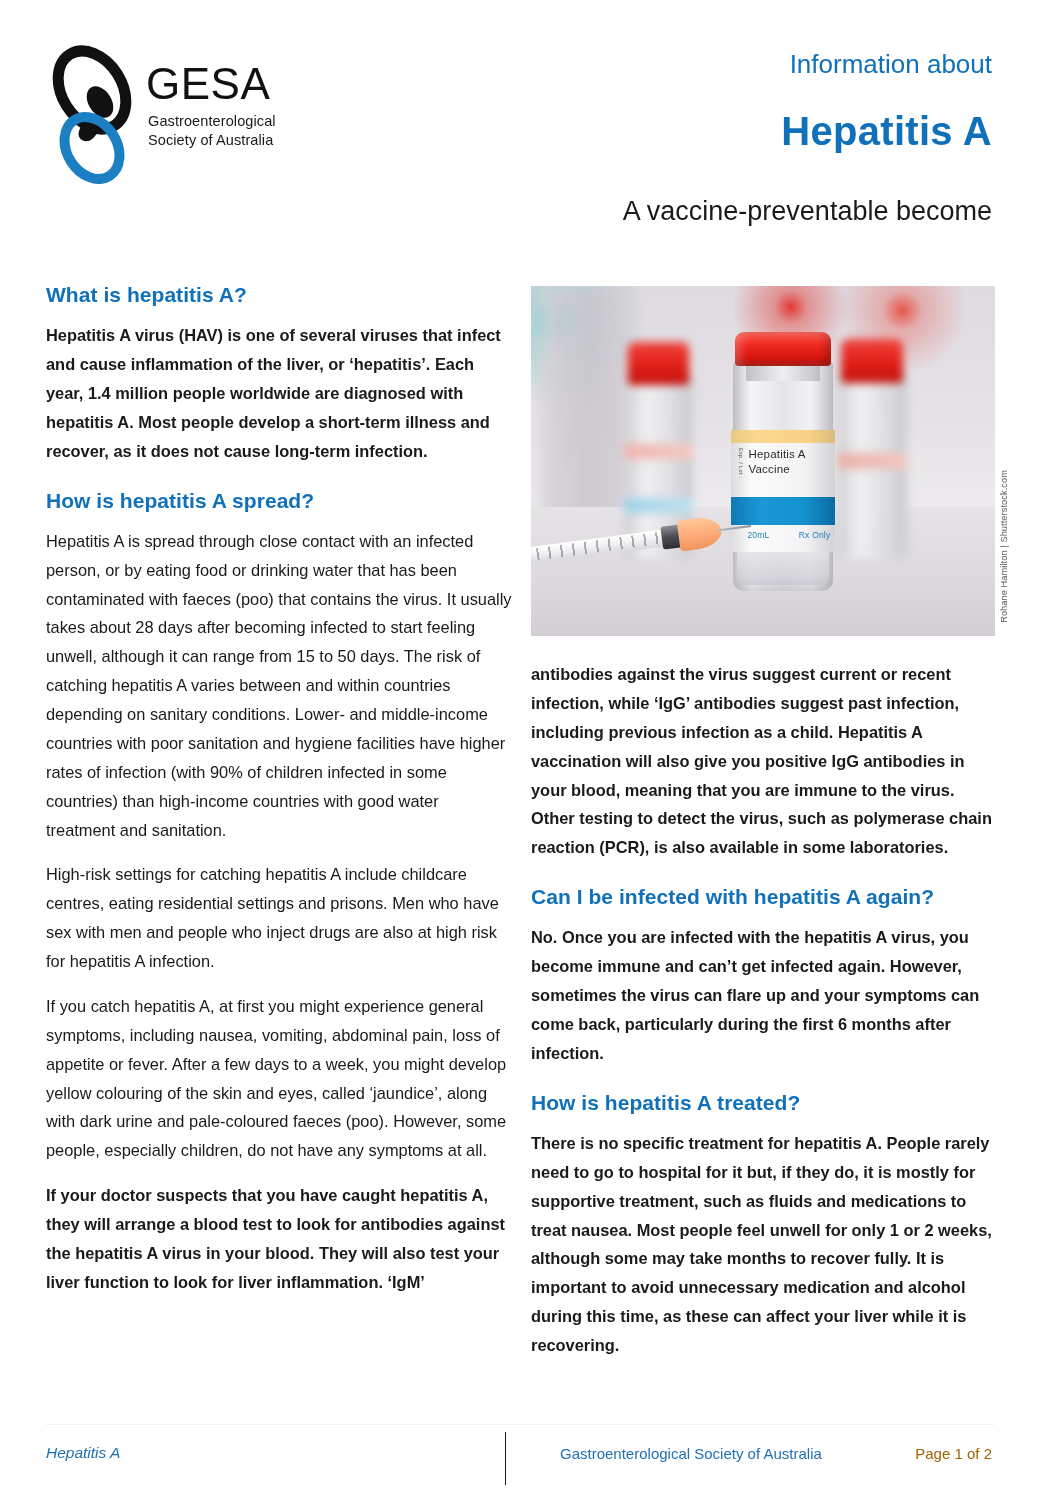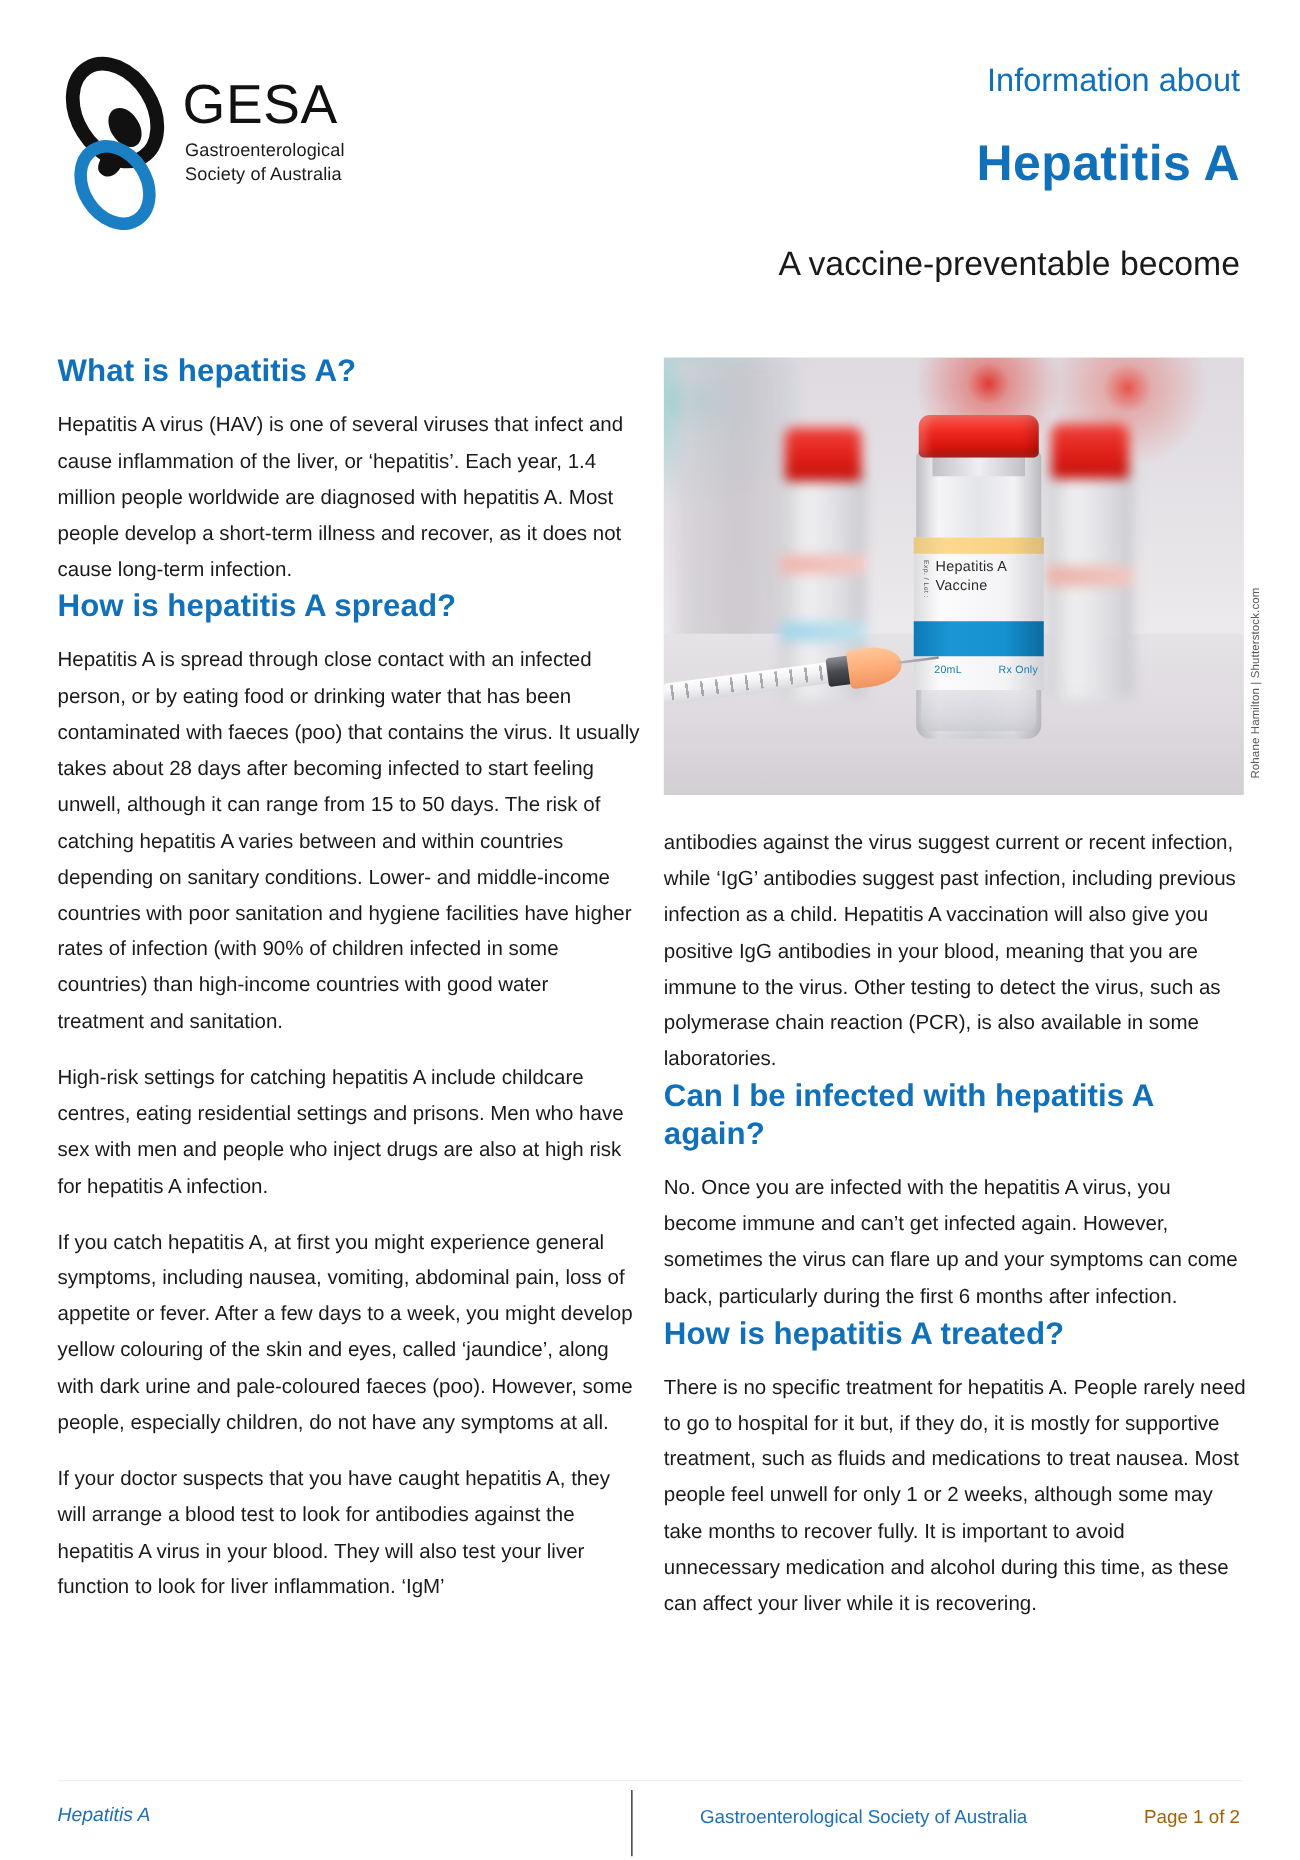--- a/index.html
+++ b/index.html
@@ -96,36 +96,36 @@
   }
   .col-left {
     left: 46px;
     width: 466px;
   }
   .col-right {
     left: 531px;
     width: 466px;
   }
   h2.sec-head {
-    font-size: 25px;
+    font-size: 21px;
     font-weight: bold;
     color: #1070ba;
     margin: 0 0 14px 0;
     line-height: 1.2;
     letter-spacing: 0.05px;
   }
-  .sec + .sec { }
+  .sec + .sec { margin-top: 22px; }
   p.body-text {
     font-size: 16.4px;
     color: #1a1a1a;
     line-height: 1.76;
     margin: 0 0 16px 0;
     text-align: left;
   }
-  p.body-text:last-child { margin-bottom: 0; }
+  p.body-text:last-child { margin-bottom: 0; font-weight: bold; }
 
   
   .photo-wrap {
     position: absolute;
     left: 531px;
     top: 286px;
     width: 464px;
     height: 350px;
   }
   .photo {

